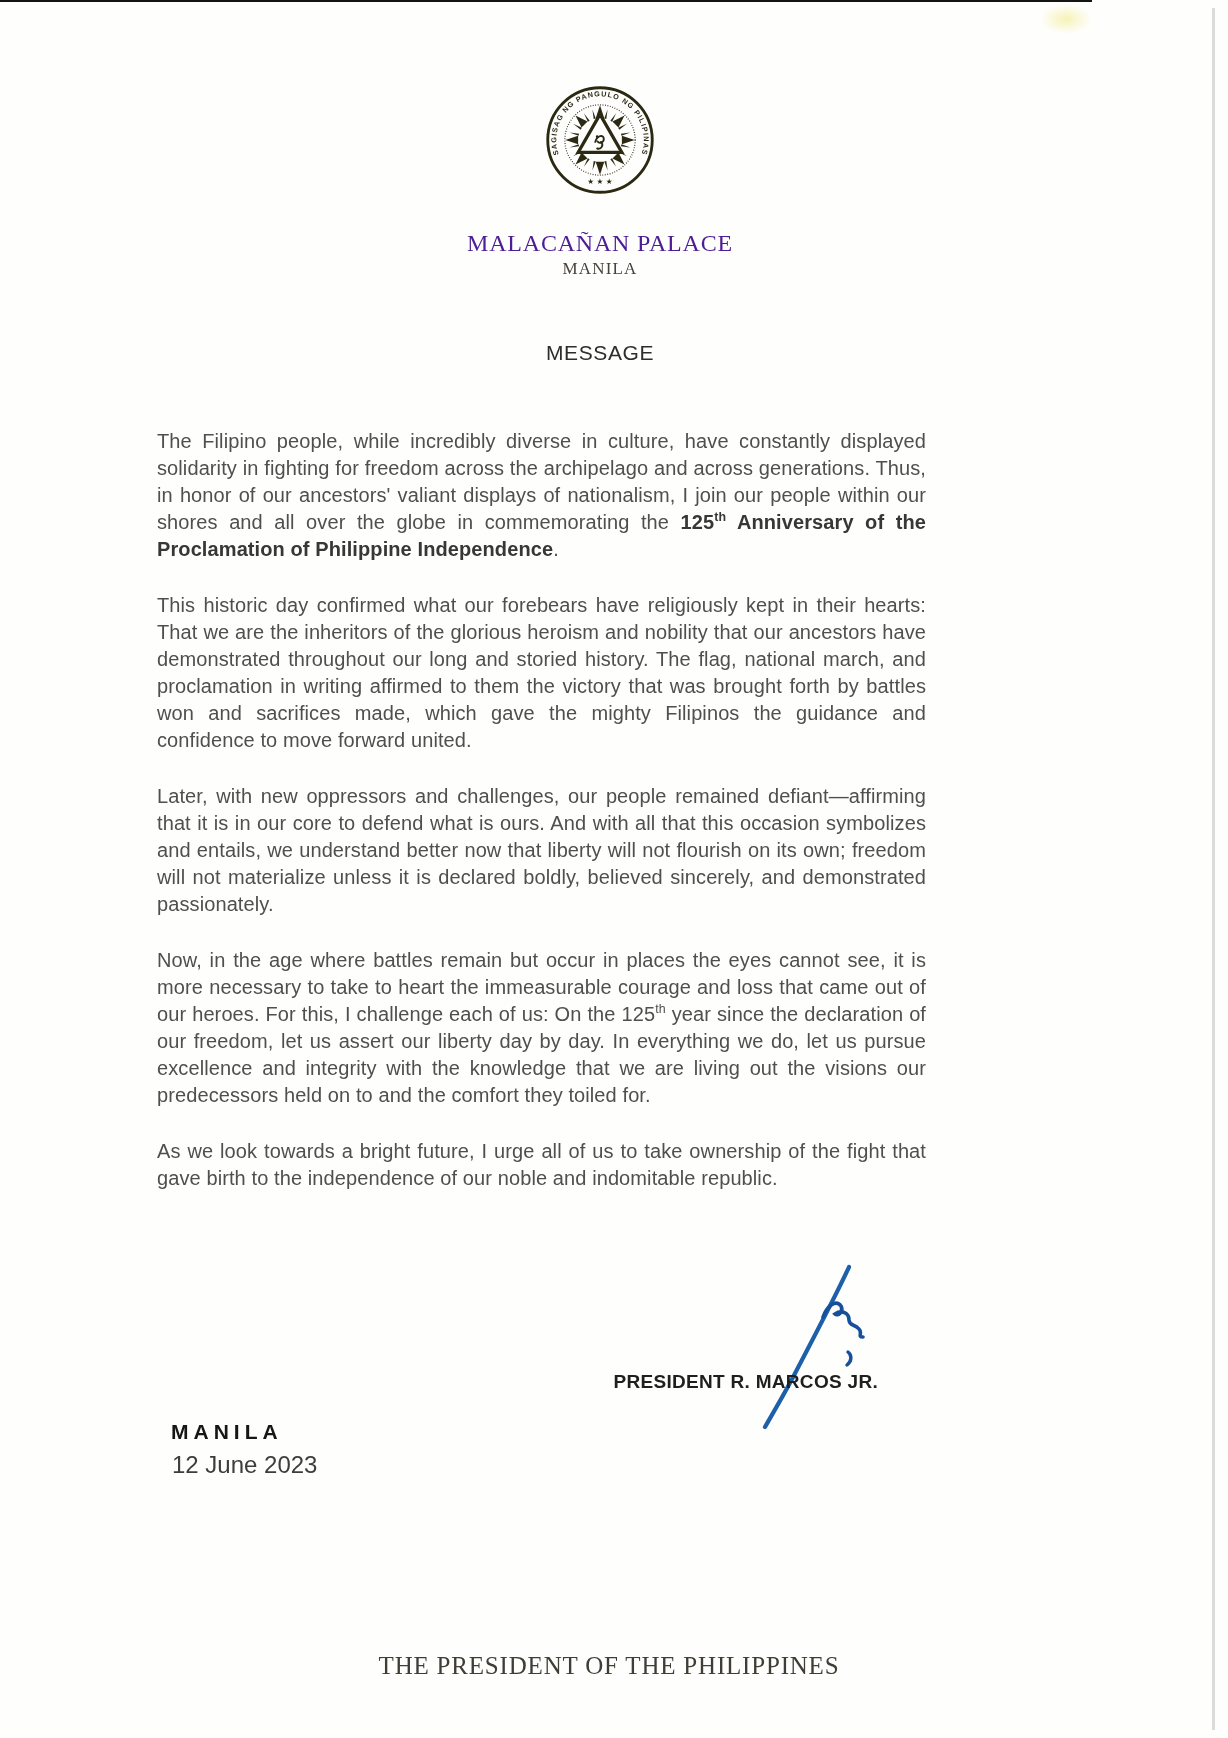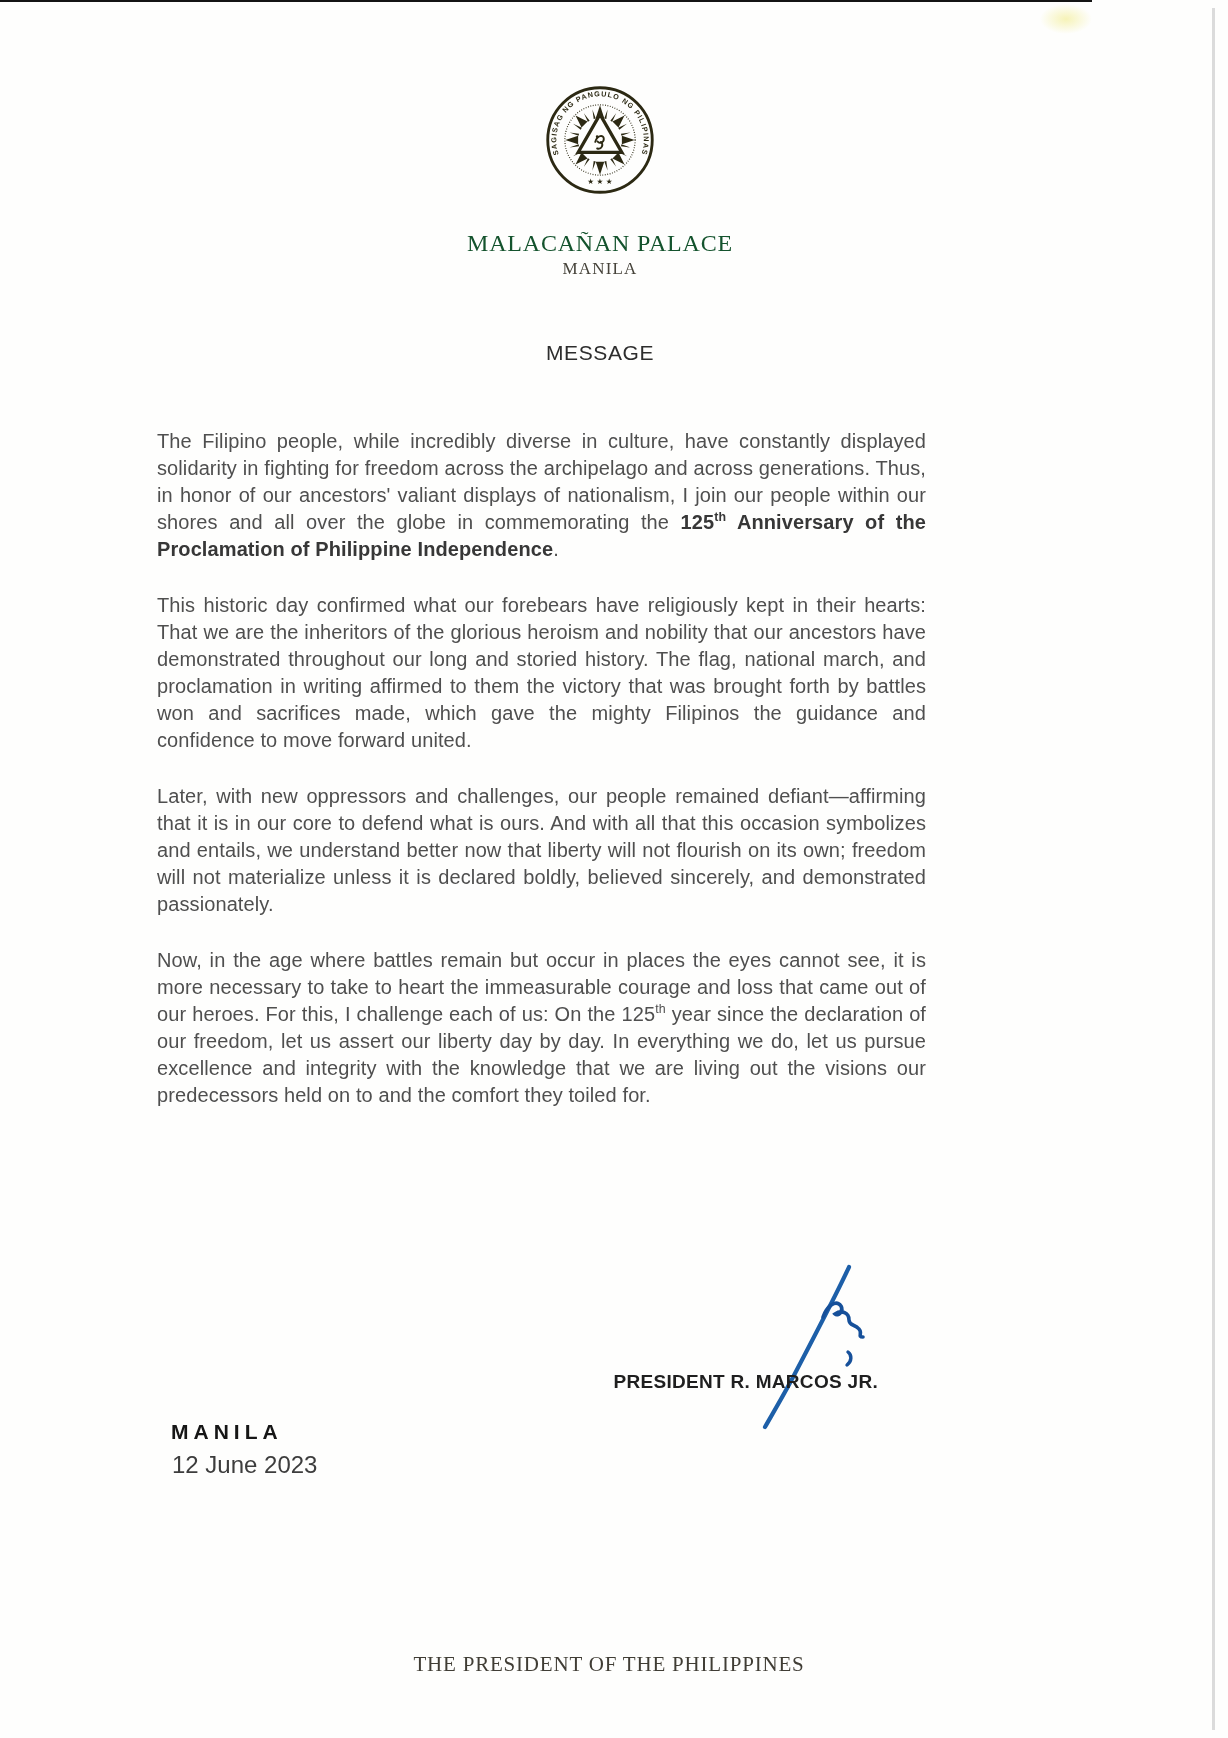--- a/index.html
+++ b/index.html
@@ -13,21 +13,21 @@
   }
   
   .scan-top-edge{position:absolute;left:0;top:0;width:1092px;height:2px;background:#141414;}
   .scan-right-line{position:absolute;left:1212px;top:8px;width:3px;height:1722px;background:#cfcfcf;opacity:.75;}
   .scan-smudge{position:absolute;left:1040px;top:4px;width:52px;height:30px;border-radius:50%;
     background:radial-gradient(closest-side,#f4f0a6 0%,rgba(244,240,166,.55) 45%,rgba(244,240,166,0) 100%);opacity:.8;}
   
   .letterhead{position:absolute;left:270px;top:0;width:660px;text-align:center;color:#3e3b31;}
   .seal{position:absolute;left:273px;top:83px;width:114px;height:114px;}
   .palace{position:absolute;left:0;top:230px;width:660px;
-    font-family:"Liberation Serif", serif;font-size:24px;letter-spacing:.8px;color:#14532d;}
+    font-family:"Liberation Serif", serif;font-size:24px;letter-spacing:.8px;color:#4c1d95;}
   .city{position:absolute;left:0;top:259px;width:660px;
     font-family:"Liberation Serif", serif;font-size:17px;letter-spacing:1.2px;color:#46433a;}
   .title{position:absolute;left:270px;top:341px;width:660px;margin:0;text-align:center;
     font-size:21px;font-weight:normal;letter-spacing:.6px;color:#2d2d2d;}
   
   .letter-body{position:absolute;left:157px;top:428px;width:776px;
     font-size:20px;line-height:27px;color:#4f4f4f;text-align:justify;letter-spacing:.1px;}
   .letter-body p{margin:0 7px 29px 0;}
   .letter-body .b{font-weight:bold;color:#373737;}
   .letter-body .i{font-style:italic;}
@@ -35,21 +35,21 @@
   .letter-body sup.b{font-weight:bold;color:#373737;}
   
   .signature-svg{position:absolute;left:0;top:0;width:1228px;height:1738px;pointer-events:none;}
   .signer{position:absolute;left:528px;top:1371px;width:350px;text-align:right;
     font-size:19px;font-weight:bold;letter-spacing:.3px;color:#1f1f1f;}
   
   .place{position:absolute;left:171px;top:1420px;font-size:21px;font-weight:bold;letter-spacing:5px;color:#161616;}
   .date{position:absolute;left:172px;top:1451px;font-size:24px;color:#3d3d3d;}
   
   .footer{position:absolute;left:0;top:1652px;width:1218px;text-align:center;
-    font-family:"Liberation Serif", serif;font-size:21px;letter-spacing:.8px;color:#403d35;}
+    font-family:"Liberation Serif", serif;font-size:25px;letter-spacing:.8px;color:#403d35;}
 </style>
 </head>
 <body>
 
 <div class="page">
 
   <div class="scan-top-edge"></div>
   <div class="scan-right-line"></div>
   <div class="scan-smudge"></div>
 
@@ -95,20 +95,21 @@
     <div class="city">MANILA</div>
   </header>
 
   <h1 class="title">MESSAGE</h1>
 
   <main class="letter-body">
       <p><span>The Filipino people, while incredibly diverse in culture, have constantly displayed solidarity in fighting for freedom across the archipelago and across generations. Thus, in honor of our ancestors' valiant displays of nationalism, I join our people within our shores and all over the globe in commemorating the </span><span class="b">125</span><sup class="b">th</sup><span class="b"> Anniversary of the Proclamation of Philippine Independence</span><span>.</span></p>
       <p><span>This historic day confirmed what our forebears have religiously kept in their hearts: That we are the inheritors of the glorious heroism and nobility that our ancestors have demonstrated throughout our long and storied history. The flag, national march, and proclamation in writing affirmed to them the victory that was brought forth by battles won and sacrifices made, which gave the mighty Filipinos the guidance and confidence to move forward united.</span></p>
       <p><span>Later, with new oppressors and challenges, our people remained defiant—affirming that it is in our core to defend what is ours. And with all that this occasion symbolizes and entails, we understand better now that liberty will not flourish on its own; freedom will not materialize unless it is declared boldly, believed sincerely, and demonstrated passionately.</span></p>
       <p><span>Now, in the age where battles remain but occur in places the eyes cannot see, it is more necessary to take to heart the immeasurable courage and loss that came out of our heroes. For this, I challenge each of us: On the 125</span><sup>th</sup><span> year since the declaration of our freedom, let us assert our liberty day by day. In everything we do, let us pursue excellence and integrity with the knowledge that we are living out the visions our predecessors held on to and the comfort they toiled for.</span></p>
+      <p><span>As we look towards a bright future, I urge all of us to take ownership of the fight that gave birth to the independence of our noble and indomitable republic.</span></p>
     </main>
 
   <svg class="signature-svg" viewBox="0 0 1228 1738" xmlns="http://www.w3.org/2000/svg">
     <g fill="none" stroke-linecap="round">
       <path d="M 849 1267 C 838 1291, 812 1341, 791 1381 C 783 1396, 773 1413, 765 1427" stroke="#1d5fa8" stroke-width="4.2"></path>
       <path d="M 823 1317 C 827 1306, 836 1299, 841 1306 C 844 1311, 838 1317, 835 1314 C 841 1310, 849 1312, 849 1320 C 849 1326, 855 1324, 859 1329 C 863 1333, 857 1337, 863 1337" stroke="#16509a" stroke-width="3.6"></path>
       <path d="M 848 1352 C 852 1355, 852 1361, 847 1365" stroke="#16509a" stroke-width="3.4"></path>
     </g>
   </svg>
 

